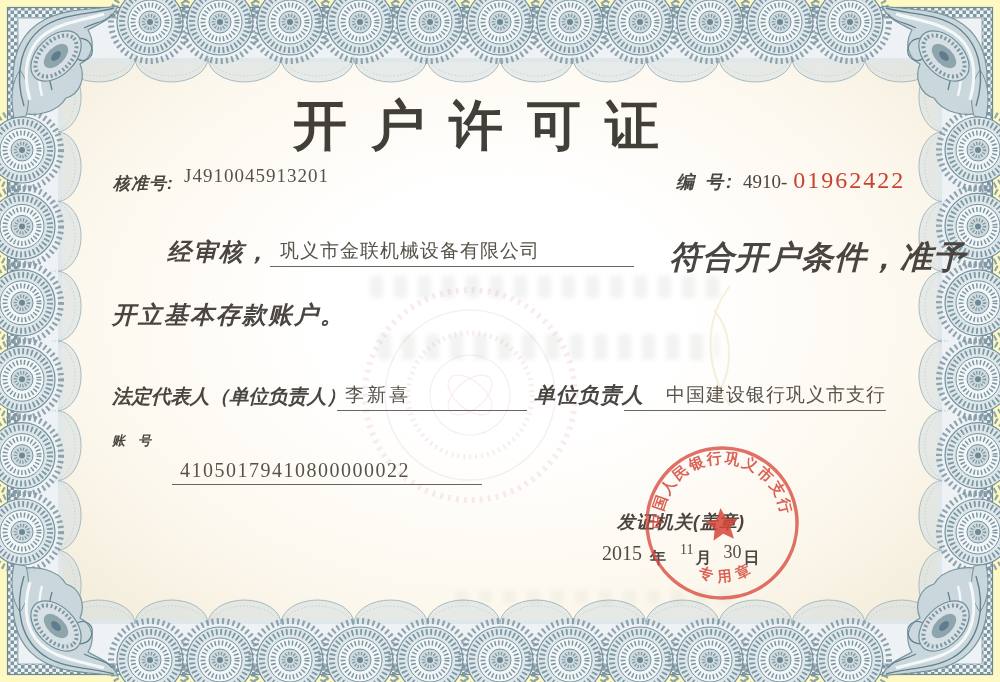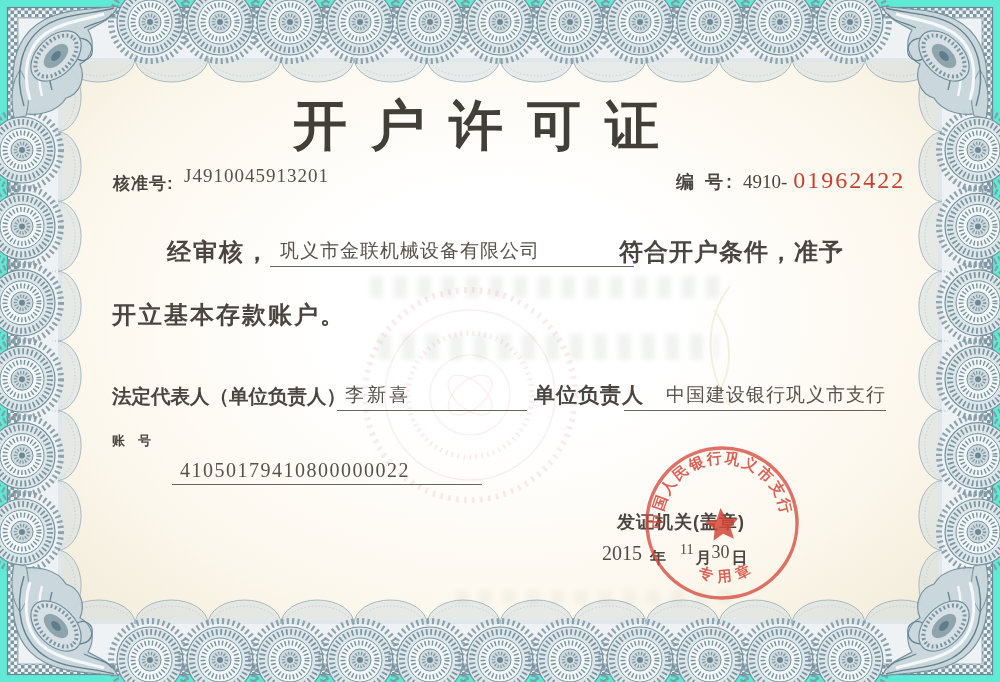--- a/index.html
+++ b/index.html
@@ -1,58 +1,58 @@
 <!DOCTYPE html>
 <html><head>
 <meta charset="utf-8">
 <style>
   html,body{margin:0;padding:0;background:#ffffff;}
-  .page{position:relative;width:1000px;height:682px;background:#5eead4;overflow:hidden;
+  .page{position:relative;width:1000px;height:682px;background:#fef9c3;overflow:hidden;
         font-family:"Liberation Sans",sans-serif;}
   .frame-svg{position:absolute;left:0;top:0;z-index:1;}
   .paper{position:absolute;left:62px;top:62px;width:876px;height:558px;z-index:0;
          background:radial-gradient(ellipse at 50% 45%, #ffffff 30%, #fdf8ee 68%, #f2ebd8 100%);}
   .ghost{position:absolute;z-index:2;pointer-events:none;}
   .ghost-row{background:repeating-linear-gradient(90deg, rgba(104,125,104,.55) 0 13px, rgba(104,125,104,0) 13px 24px);
              filter:blur(2.5px);opacity:.16;border-radius:4px;}
   .txt{position:absolute;z-index:3;white-space:nowrap;}
-  .lbl{font-family:"Liberation Sans",sans-serif;font-weight:700;color:#4a4540;}
+  .lbl{font-family:"Liberation Sans",sans-serif;font-weight:700;color:#4a4540;font-style:italic;}
   .val{font-family:"Liberation Serif",serif;color:#58524a;}
   .title{left:0;right:0;top:90px;text-align:center;transform:translateX(-12px);
          font-family:"Liberation Serif",serif;font-weight:700;font-size:54px;
          letter-spacing:24px;color:#423e38;}
   .approval-label{left:113px;top:172px;font-size:17px;letter-spacing:1px;}
   .approval-value{left:184px;top:165px;font-size:19px;letter-spacing:1px;}
   .serial{left:676px;top:167px;display:flex;align-items:baseline;}
   .serial .s-label{font-size:18px;letter-spacing:3px;}
   .serial .s-prefix{font-size:19px;margin-left:8px;color:#4a4540;font-family:"Liberation Serif",serif;}
   .serial .s-number{font-size:24px;margin-left:6px;letter-spacing:2px;color:#c8432f;font-family:"Liberation Serif",serif;}
   .audit-prefix{left:167px;top:236px;font-size:24px;letter-spacing:2px;}
-  .suffix{left:619px;top:236px;font-size:24px;letter-spacing:1px;}
+  .suffix{left:669px;top:236px;font-size:32px;letter-spacing:1px;}
   .line2{left:112px;top:299px;font-size:24px;letter-spacing:2px;}
   .field{position:absolute;z-index:3;border-bottom:1.5px solid #6b645c;}
   .field .val{position:absolute;bottom:2px;}
   .f-company{left:270px;top:232px;width:364px;height:34px;}
   .f-company .val{left:10px;font-size:19px;letter-spacing:1px;}
   .f-rep{left:337px;top:376px;width:190px;height:34px;}
   .f-rep .val{left:8px;font-size:19px;letter-spacing:3px;}
   .f-bank{left:624px;top:376px;width:262px;height:34px;}
   .f-bank .val{left:6px;font-size:19px;letter-spacing:1px;margin-left:36px;}
   .f-account{left:172px;top:450px;width:310px;height:34px;}
   .f-account .val{left:8px;font-size:20px;letter-spacing:1.5px;}
   .rep-label{left:112px;top:383px;font-size:19.5px;}
   .bank-label{left:534px;top:381px;font-size:21px;letter-spacing:1px;}
   .account-label{left:112px;top:432px;font-size:13px;}
   .issuer-label{left:617px;top:510px;font-size:18px;letter-spacing:1px;}
   .date-row{left:602px;top:542px;display:flex;align-items:flex-start;z-index:3;}
   .date-row .num{font-family:"Liberation Serif",serif;color:#504a43;}
   .date-row .unit{font-weight:700;color:#4a4540;font-size:16px;transform:translateY(6px);}
   .d-year{font-size:20px;}
   .d-month{font-size:14px;margin-left:14px;}
-  .d-day{font-size:18px;}
+  .d-day{font-size:18px;margin-left:12px;}
   .u1{margin-left:8px;} .u2{margin-left:2px;} .u3{margin-left:2px;}
   .seal-svg{position:absolute;left:622px;top:423px;z-index:4;opacity:.85;transform:rotate(-6deg);}
 </style>
 </head>
 <body>
 
 <div class="page">
 
   <div class="paper"></div>
 

